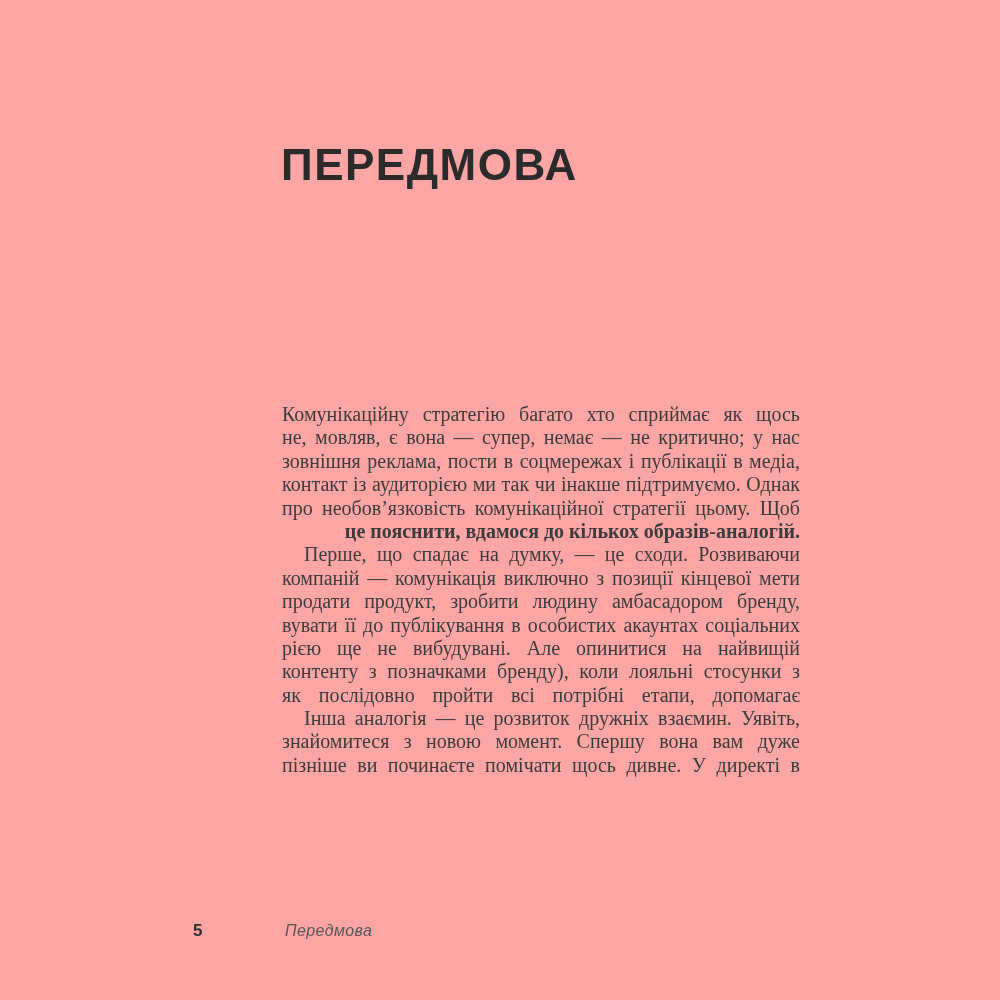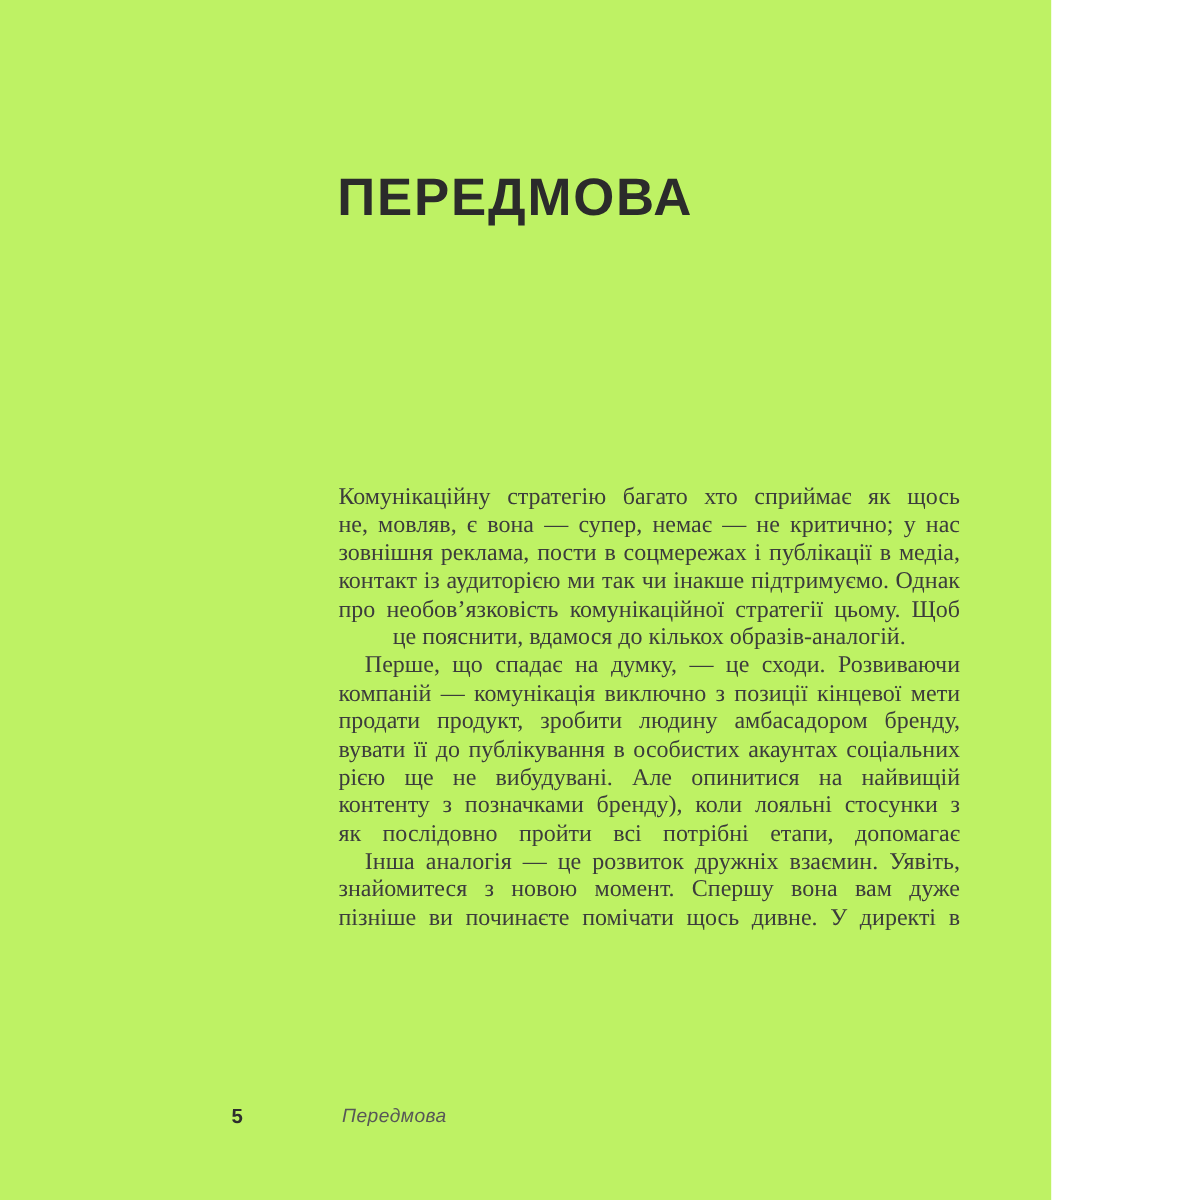--- a/index.html
+++ b/index.html
@@ -2,23 +2,23 @@
 <html><head>
 <meta charset="utf-8">
 <style>
   html, body {
     margin: 0;
     padding: 0;
     background: #ffffff;
   }
   .page {
     position: relative;
-    width: 876px;
+    width: 1000px;
     height: 1000px;
-    background: #bef264;
+    background: #fca5a5;
     overflow: hidden;
     font-family: "Liberation Serif", serif;
   }
   .chapter-title {
     position: absolute;
     left: 281px;
     top: 141px;
     margin: 0;
     font-family: "Liberation Sans", sans-serif;
     font-weight: 600;
@@ -42,22 +42,23 @@
     margin: 0;
     padding: 0;
   }
   .text-line {
     height: 23.4px;
     overflow: hidden;
     text-align: justify;
     text-align-last: justify;
   }
   .text-line.no-just {
-    text-align: center;
+    text-align: right;
     text-align-last: auto;
+    font-weight: bold;
   }
   .text-line.indent {
     text-indent: 22px;
   }
   .footer-pagenum {
     position: absolute;
     left: 193px;
     top: 921px;
     font-family: "Liberation Sans", sans-serif;
     font-weight: 700;

